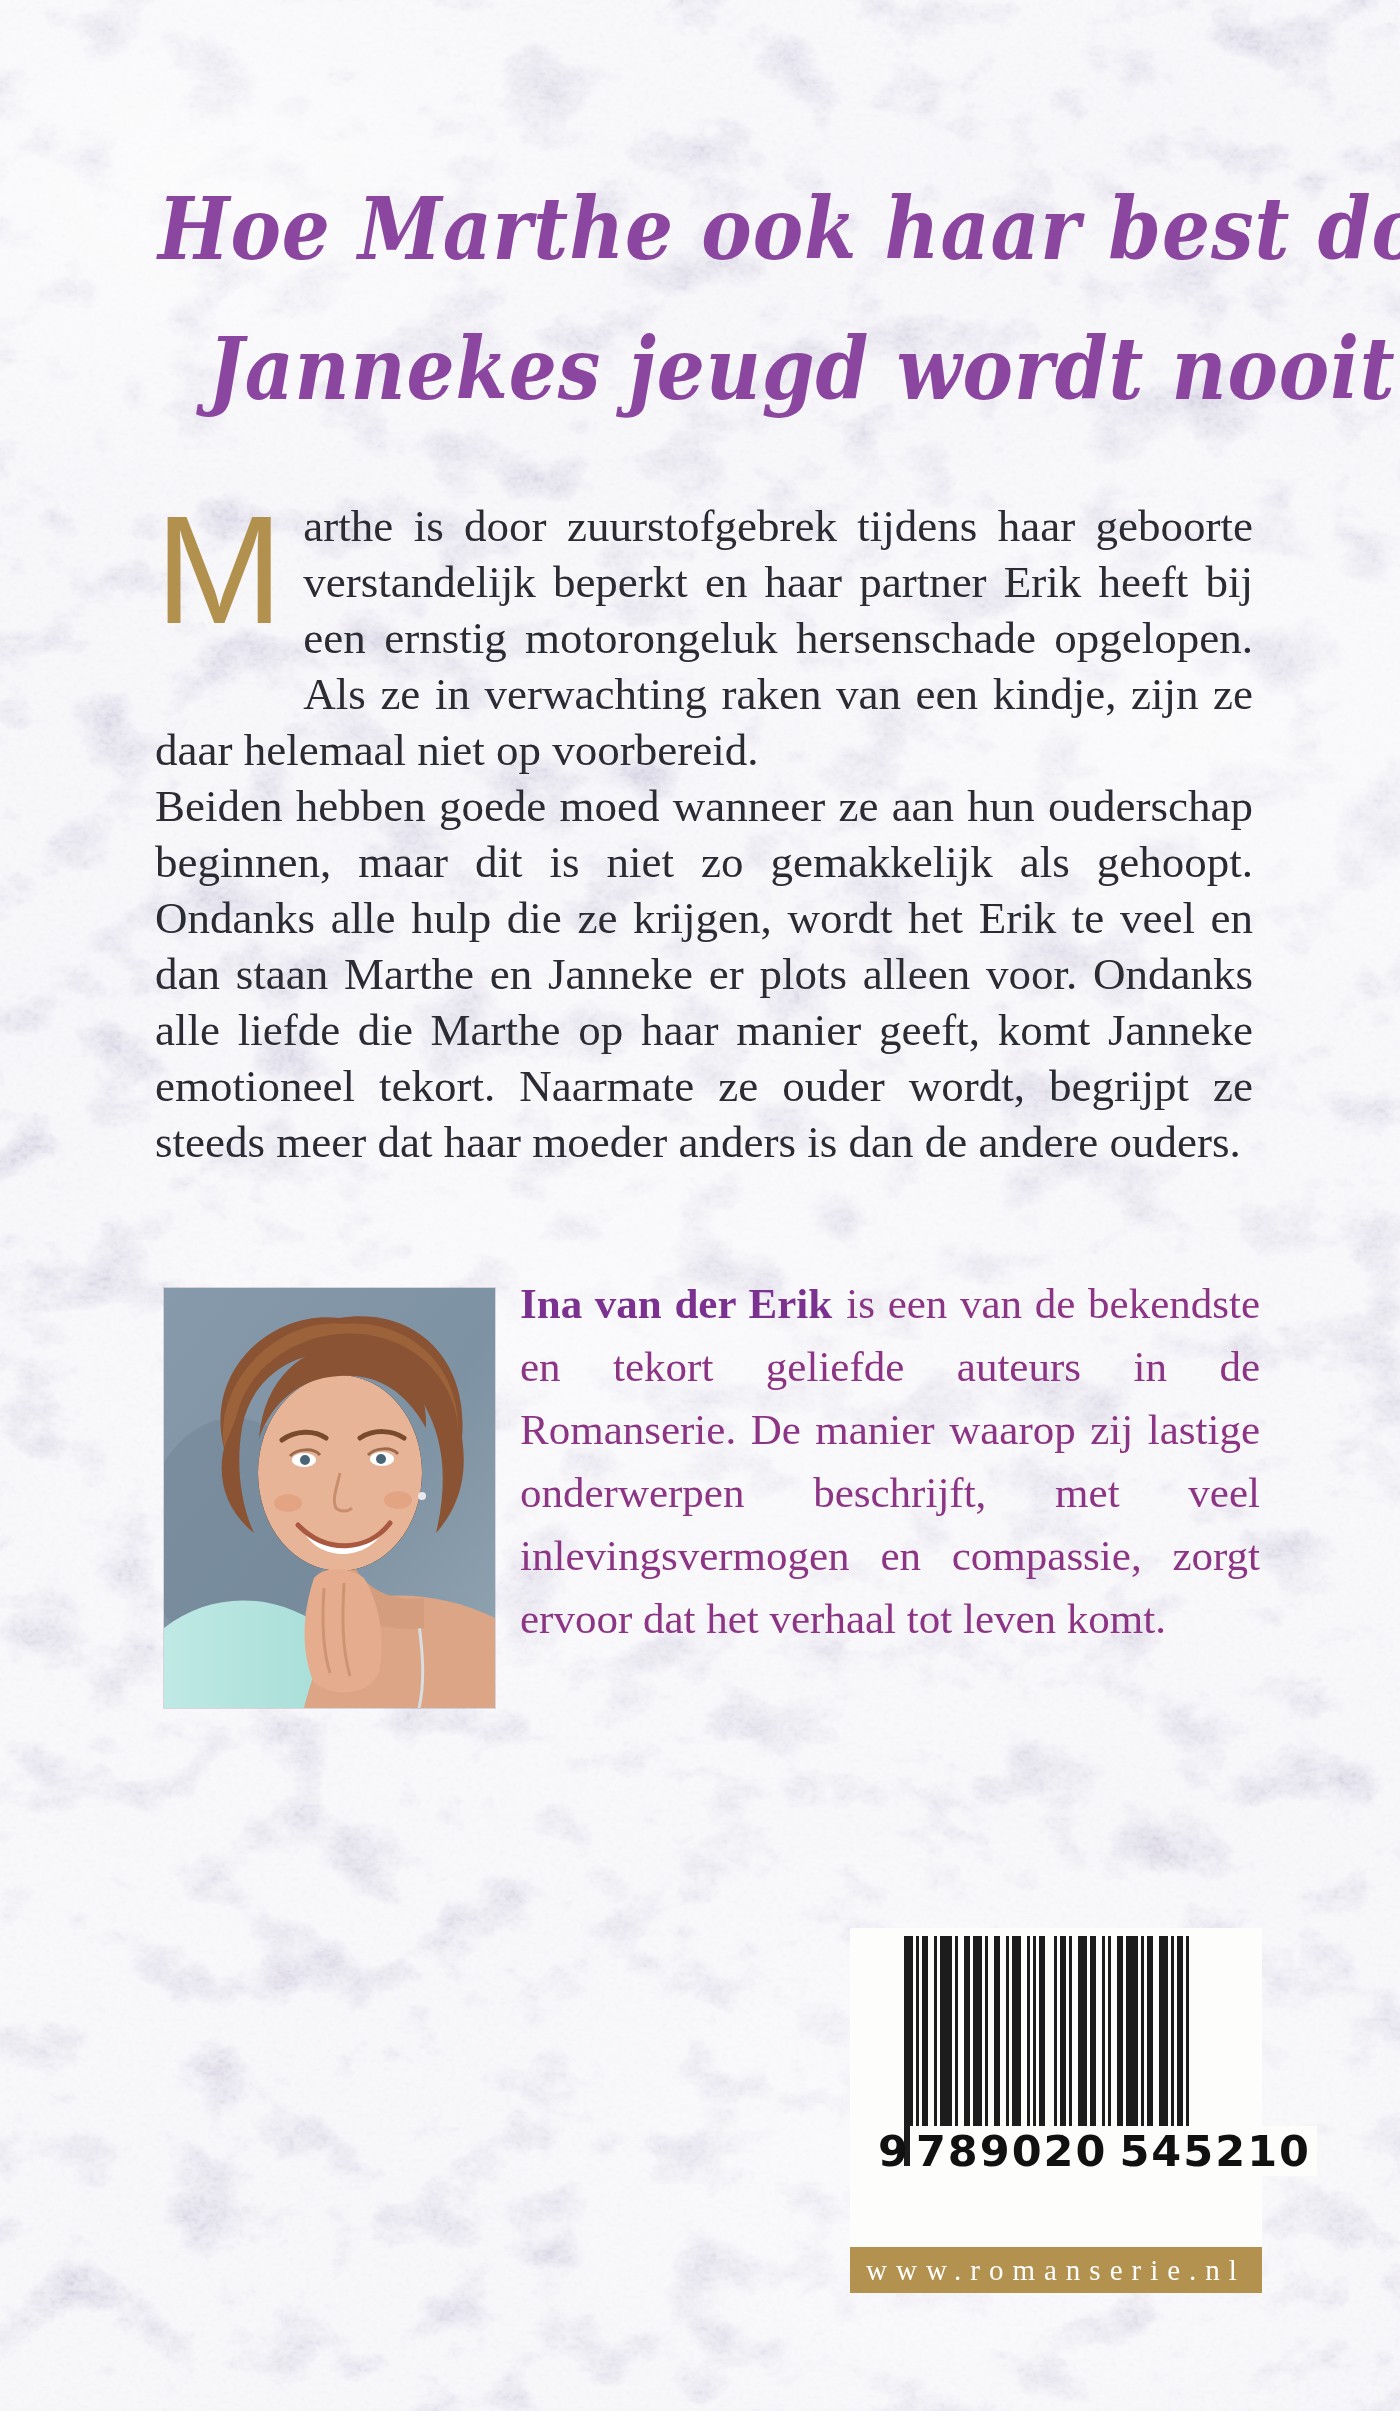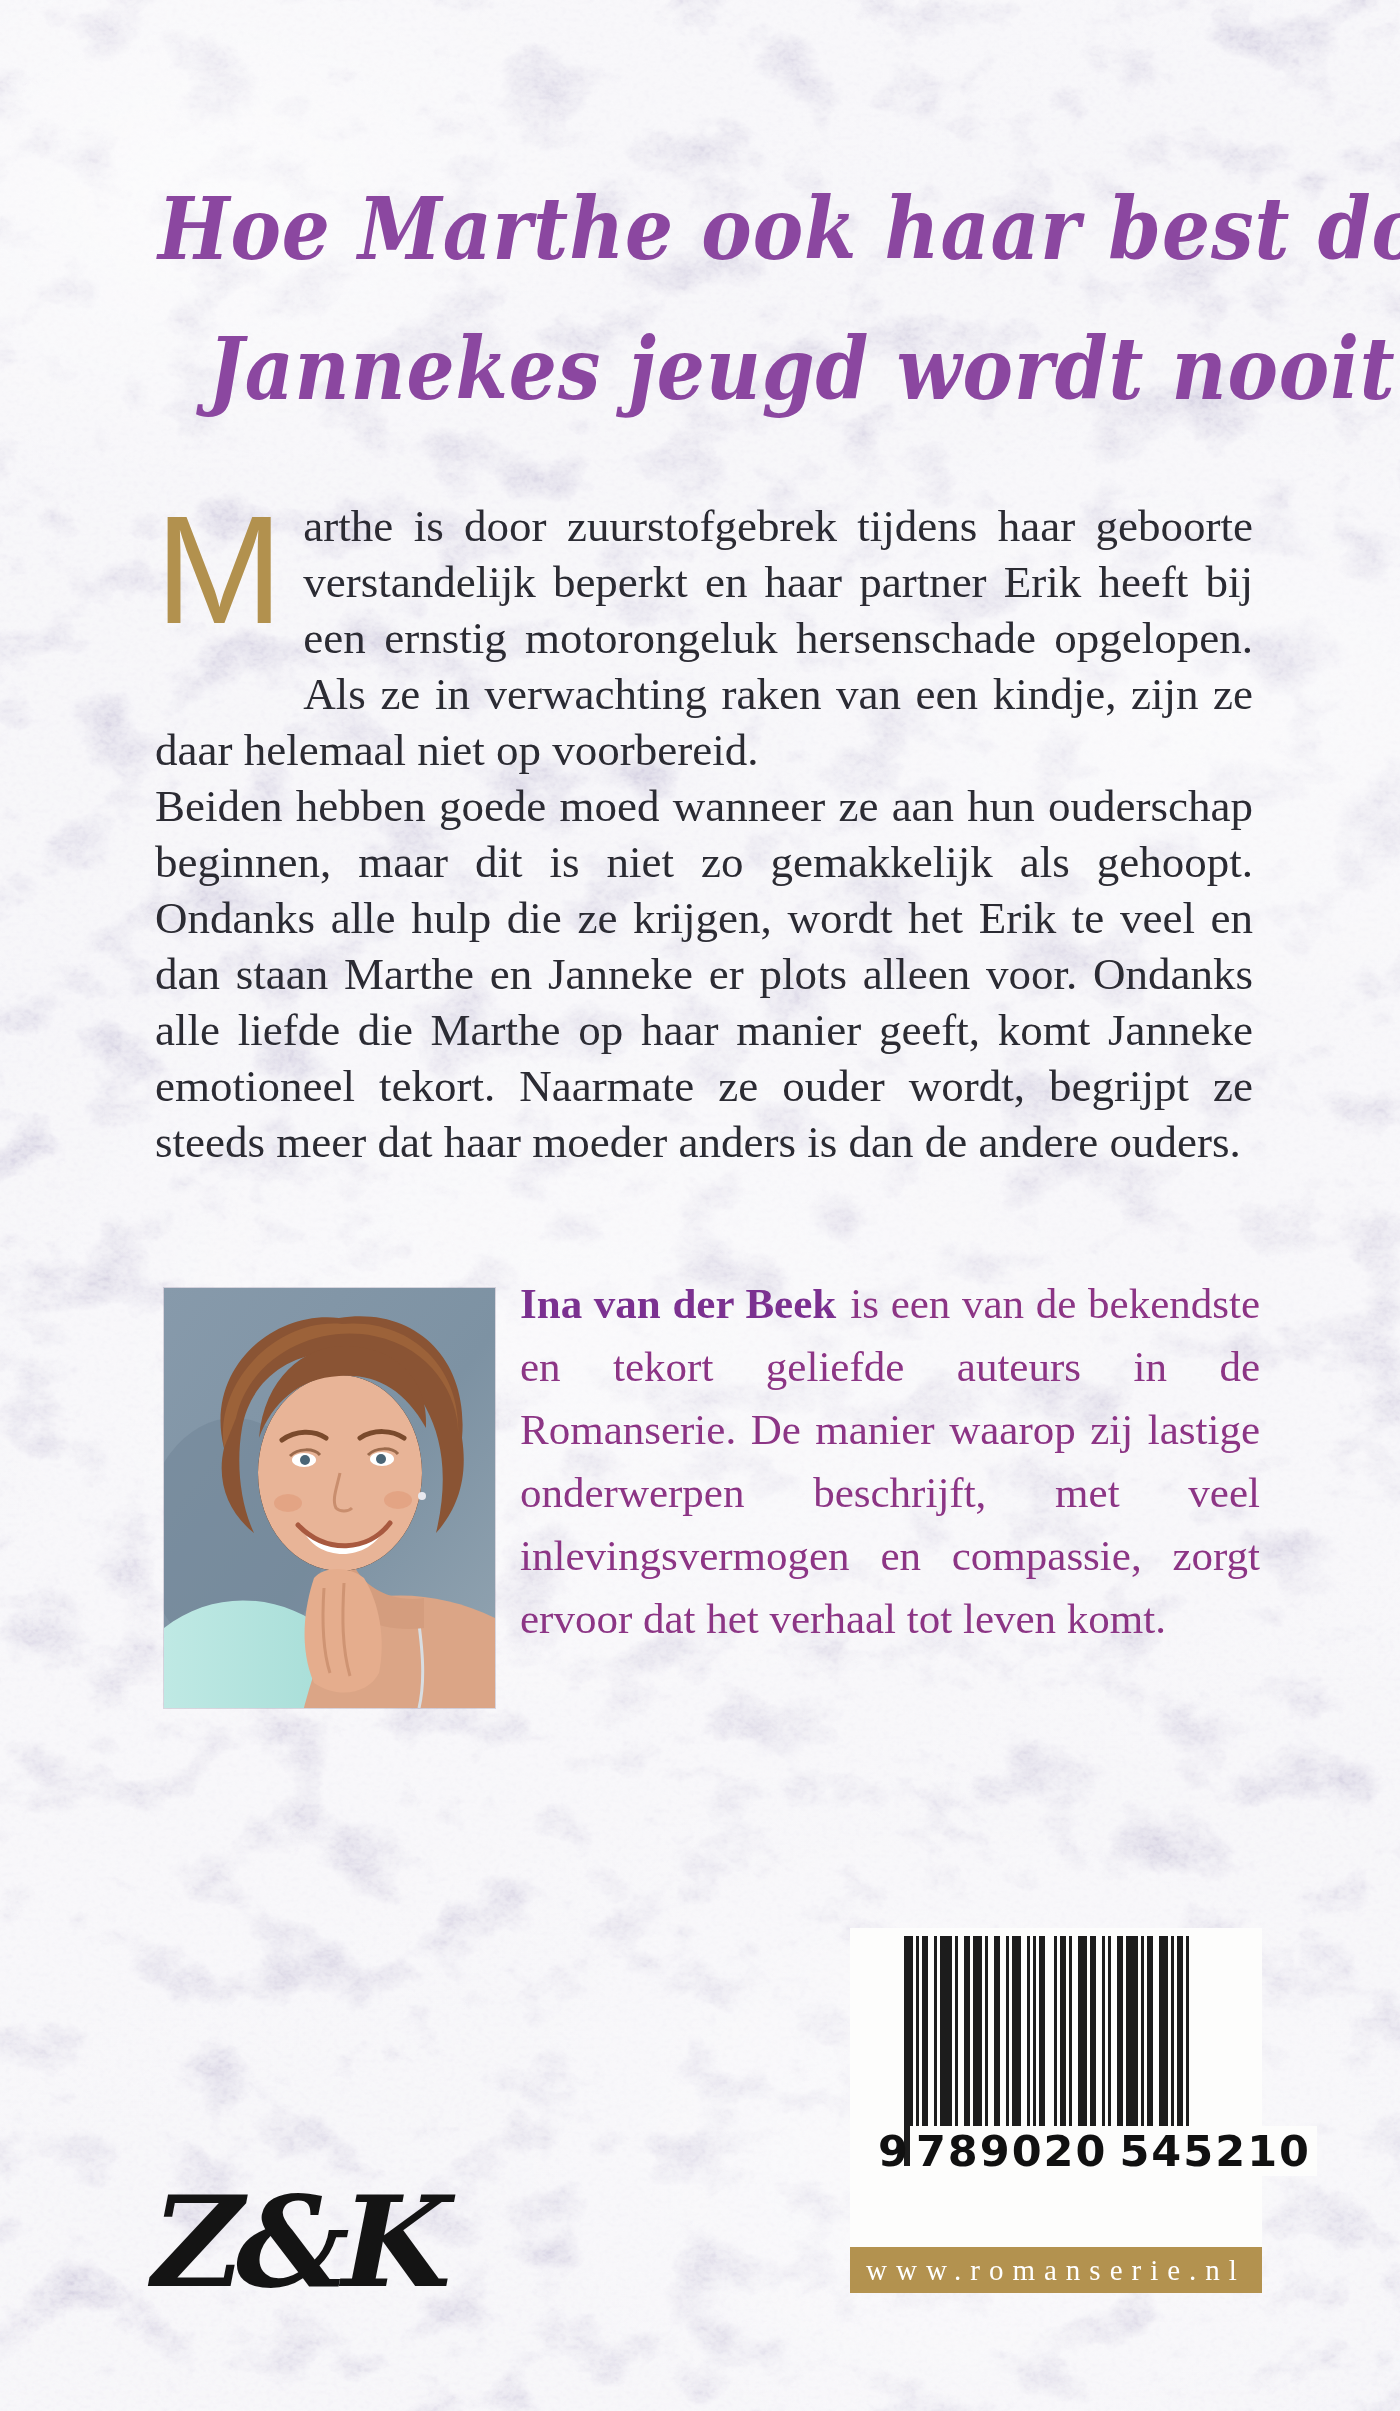--- a/index.html
+++ b/index.html
@@ -147,21 +147,21 @@
 
       <path d="M150 290 C140 320 135 360 150 395 C175 412 205 405 215 385 C222 350 215 315 200 290
                C185 278 160 278 150 290 Z" fill="#e5ad8d"></path>
       <path d="M160 300 C158 330 158 360 166 385 M180 295 C178 330 178 360 186 388" fill="none" stroke="#cf9473" stroke-width="3"></path>
 
       <circle cx="258" cy="208" r="4" fill="#e8e8ee"></circle>
     </svg>
   </div>
 
   <p class="bio">
-    <strong>Ina van der Beek</strong><span>is een van de bekendste en tekort geliefde auteurs in de Romanserie. De manier waarop zij lastige onderwerpen beschrijft, met veel inlevingsvermogen en compassie, zorgt ervoor dat het verhaal tot leven komt.</span>
+    <strong>Ina van der Erik</strong><span>is een van de bekendste en tekort geliefde auteurs in de Romanserie. De manier waarop zij lastige onderwerpen beschrijft, met veel inlevingsvermogen en compassie, zorgt ervoor dat het verhaal tot leven komt.</span>
   </p>
 
   <div class="barcode-panel">
     <div class="bars-wrap">
       <div class="bars">
           <div class="bar tall" style="width: 9px; margin-right: 3px;"></div>
           <div class="bar" style="width: 3px; margin-right: 3px;"></div>
           <div class="bar" style="width: 6px; margin-right: 6px;"></div>
           <div class="bar" style="width: 3px; margin-right: 3px;"></div>
           <div class="bar" style="width: 12px; margin-right: 3px;"></div>
@@ -195,15 +195,14 @@
         <span class="lead">9</span>
         <span class="grp">789020</span>
         <span class="grp">545210</span>
       </div>
     </div>
     <div class="gold-strip">
       <span>www.romanserie.nl</span>
     </div>
   </div>
 
-  <div class="publisher">Z&amp;K</div>
 
 </div>
 
 </body></html>

